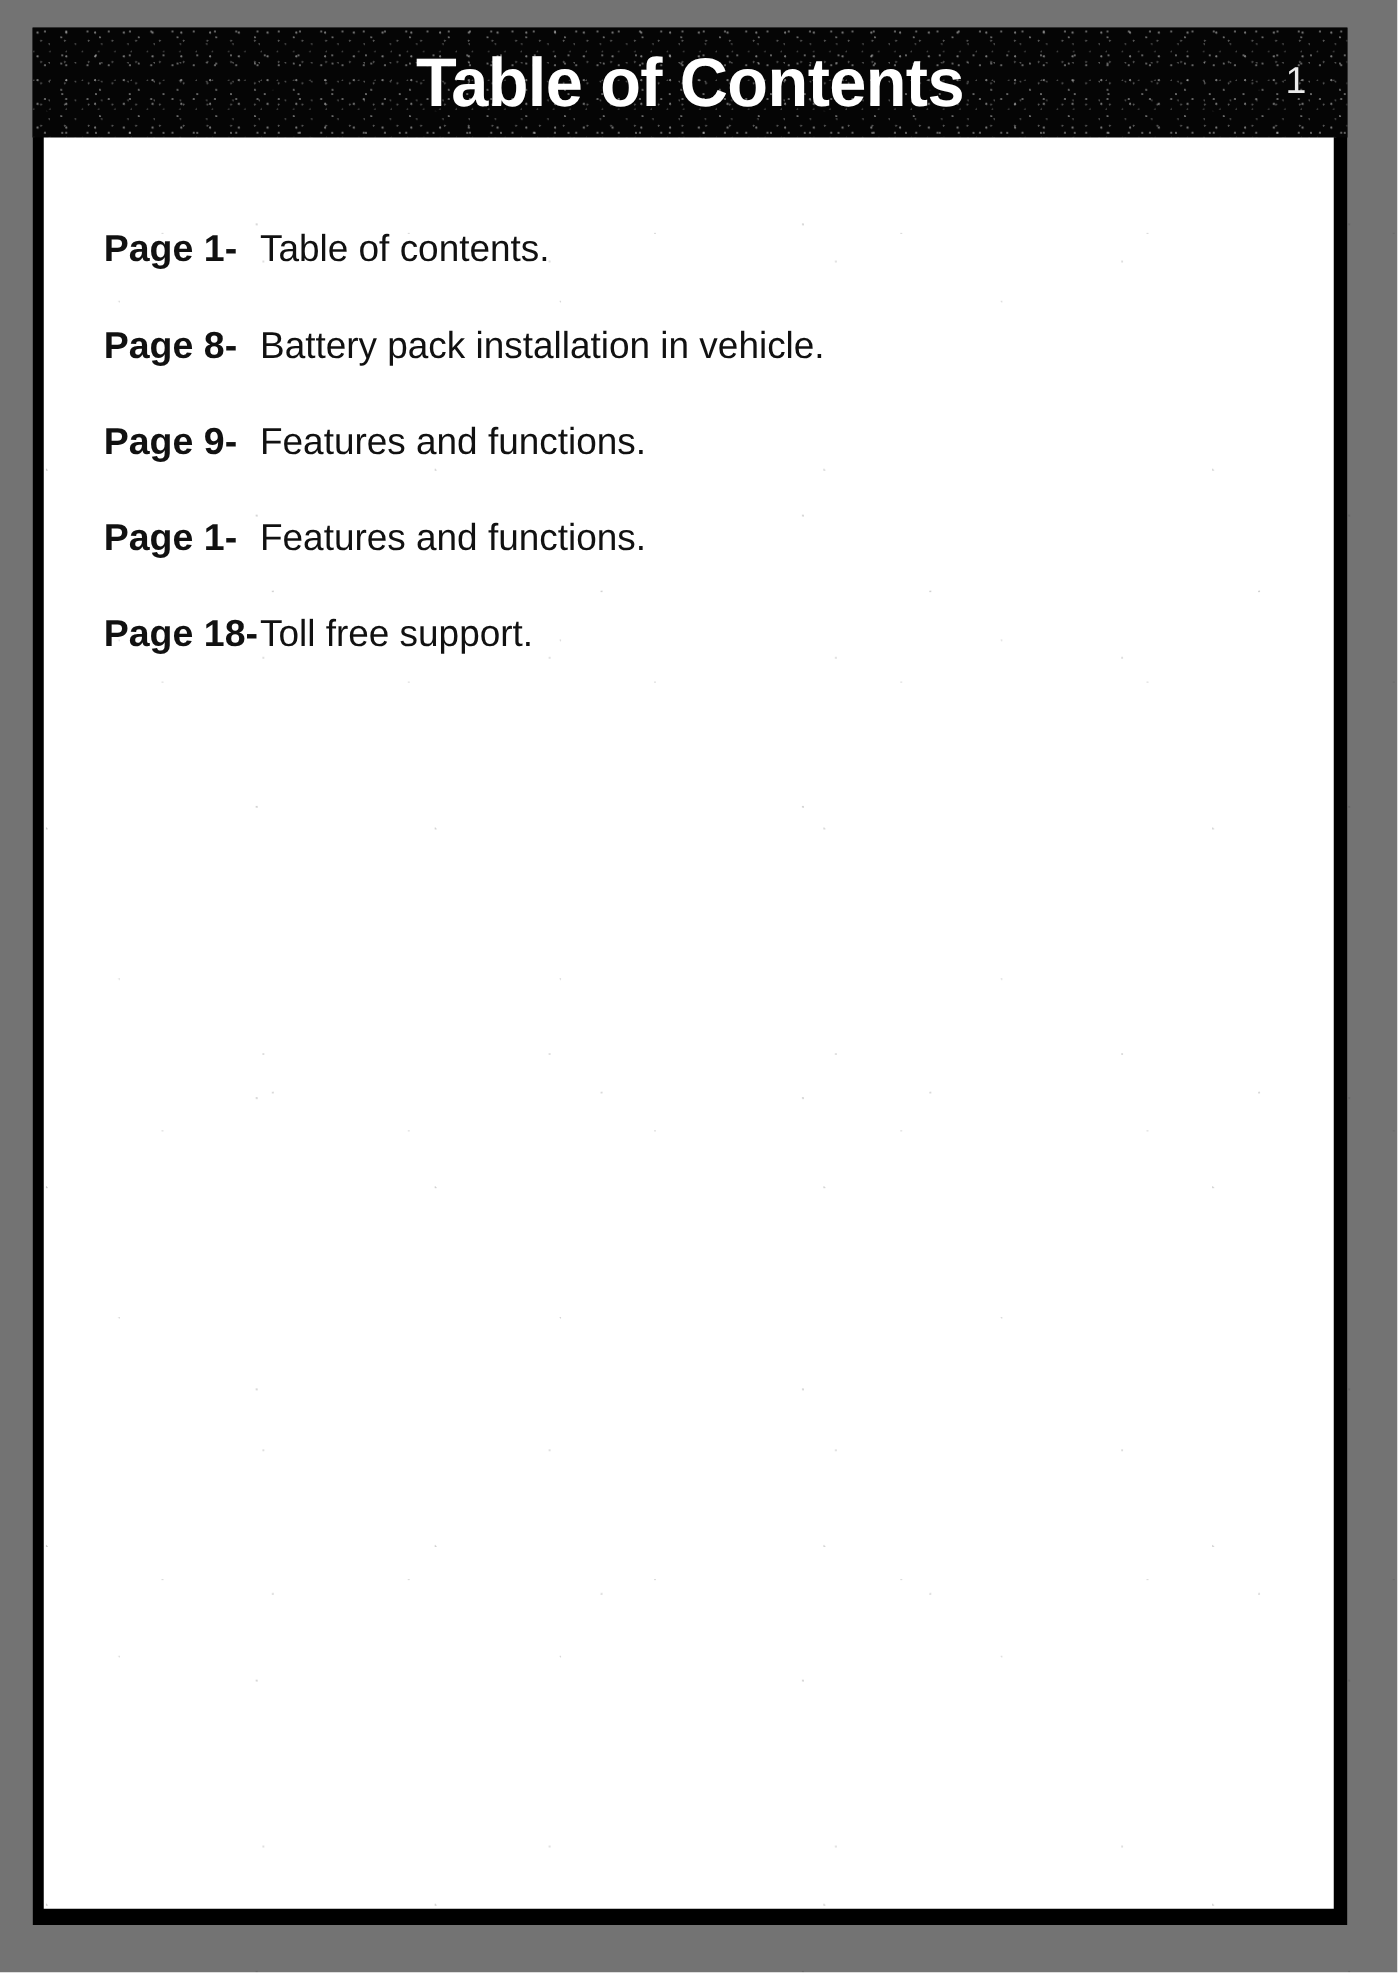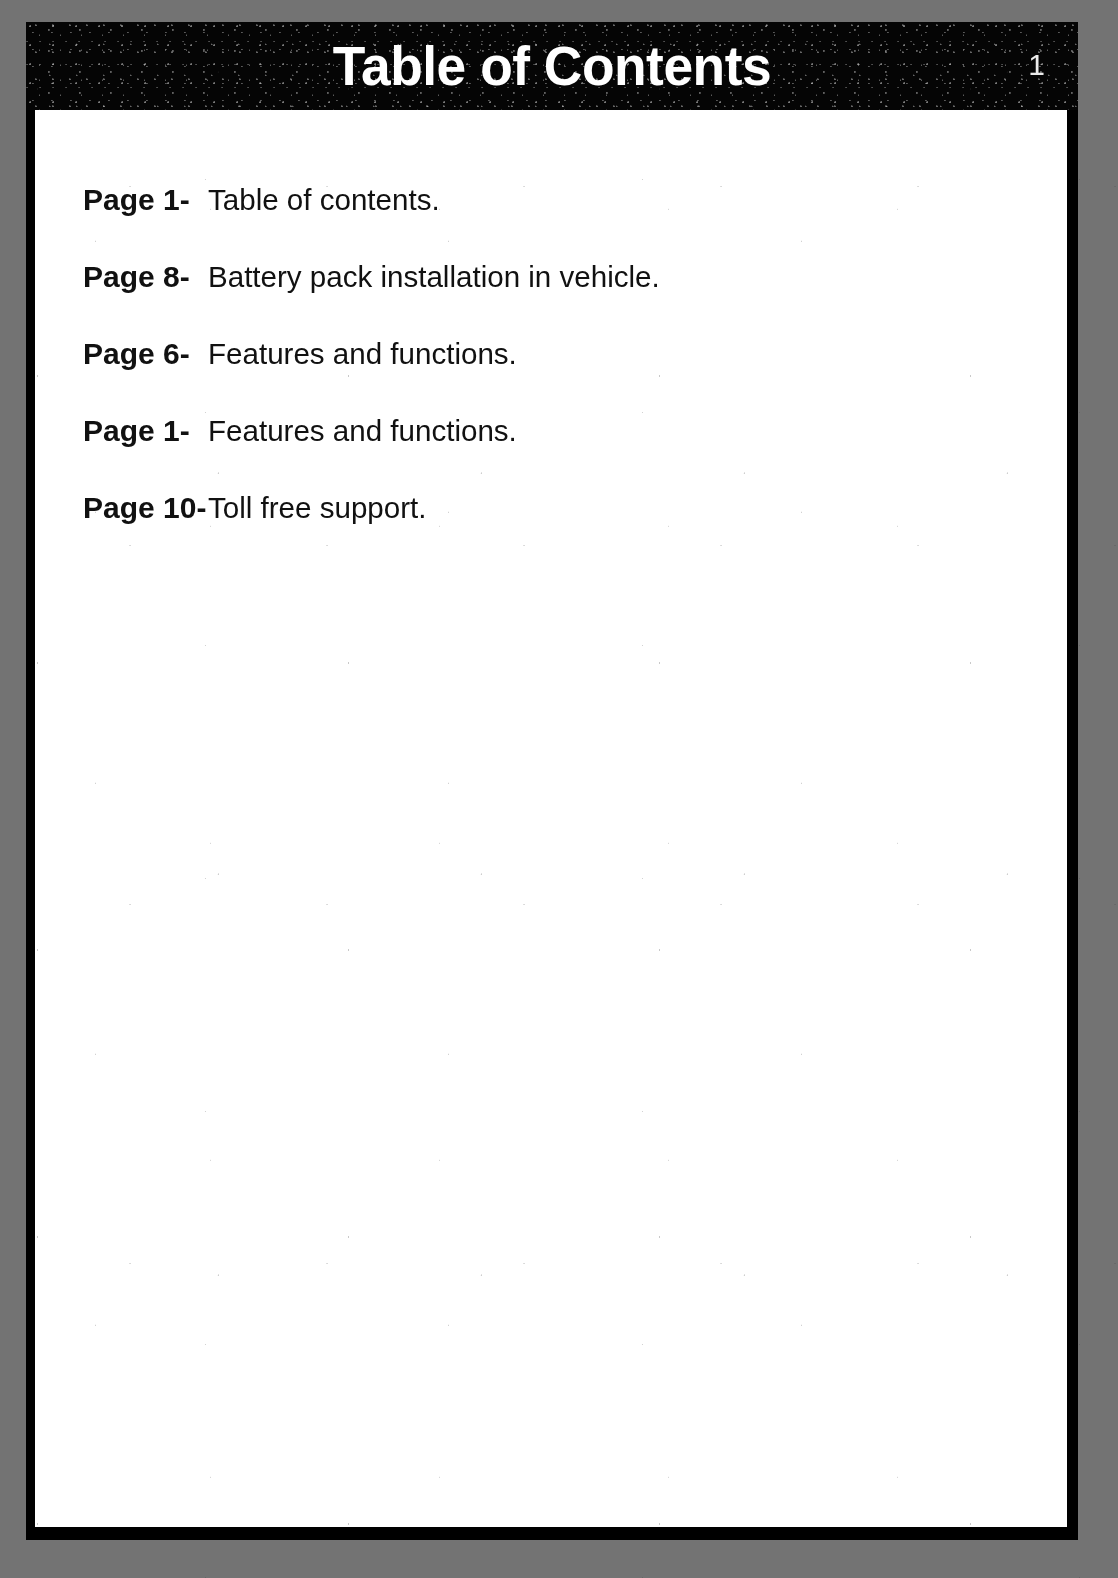--- a/index.html
+++ b/index.html
@@ -161,32 +161,32 @@
 
 
 
     <div class="toc-row">
       <span class="toc-page-label">Page 8-</span>
       <span class="toc-desc">Battery pack installation in vehicle.</span>
     </div>
 
 
     <div class="toc-row">
-      <span class="toc-page-label">Page 6-</span>
+      <span class="toc-page-label">Page 9-</span>
       <span class="toc-desc">Features and functions.</span>
     </div>
 
     <div class="toc-row">
       <span class="toc-page-label">Page 1-</span>
       <span class="toc-desc">Features and functions.</span>
     </div>
 
 
 
     <div class="toc-row">
-      <span class="toc-page-label">Page 10-</span>
+      <span class="toc-page-label">Page 18-</span>
       <span class="toc-desc">Toll free support.</span>
     </div>
 
   </div>
 
   <div class="scan-noise"></div>
 </div>
 
 </body></html>

